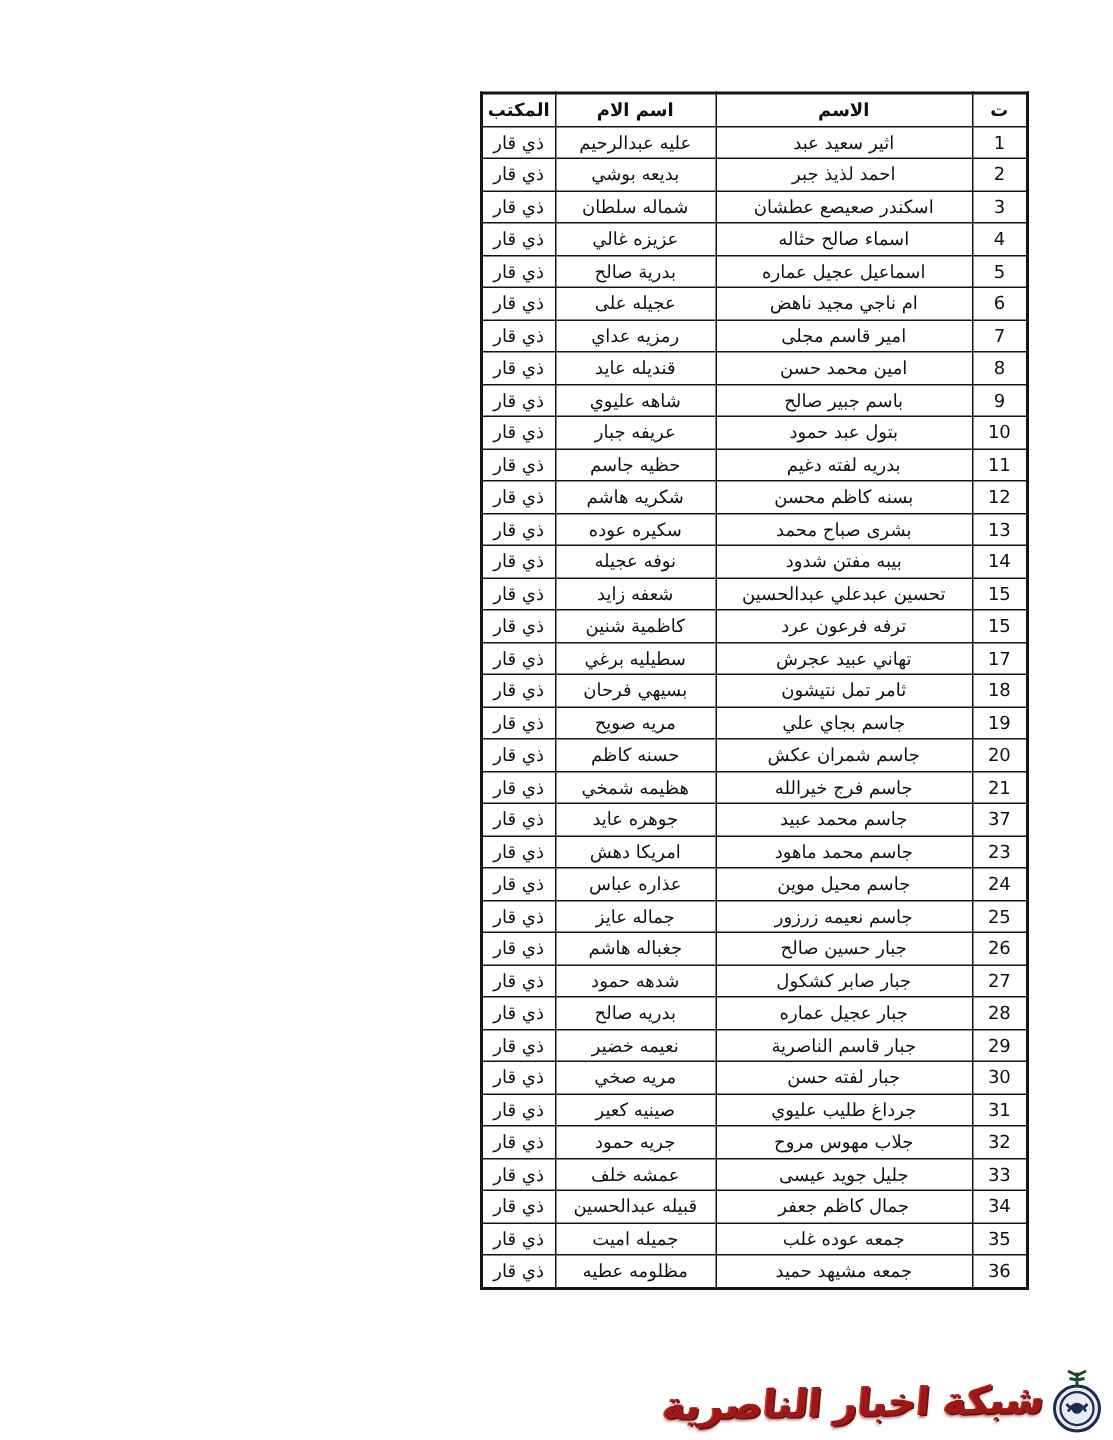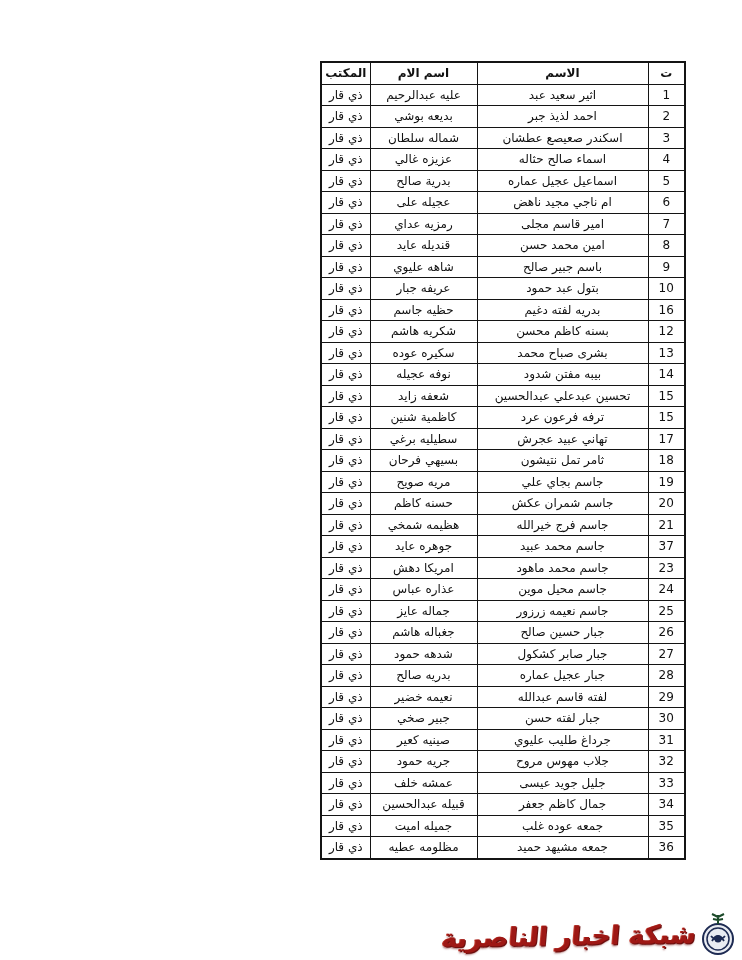--- a/index.html
+++ b/index.html
@@ -155,21 +155,21 @@
     </tr>
 
     <tr>
       <td class="cell-num">10</td>
       <td class="cell-name">بتول عبد حمود</td>
       <td class="cell-mother">عريفه جبار</td>
       <td class="cell-office">ذي قار</td>
     </tr>
 
     <tr>
-      <td class="cell-num">16</td>
+      <td class="cell-num">11</td>
       <td class="cell-name">بدريه لفته دغيم</td>
       <td class="cell-mother">حظيه جاسم</td>
       <td class="cell-office">ذي قار</td>
     </tr>
 
     <tr>
       <td class="cell-num">12</td>
       <td class="cell-name">بسنه كاظم محسن</td>
       <td class="cell-mother">شكريه هاشم</td>
       <td class="cell-office">ذي قار</td>
@@ -282,29 +282,29 @@
 
     <tr>
       <td class="cell-num">28</td>
       <td class="cell-name">جبار عجيل عماره</td>
       <td class="cell-mother">بدريه صالح</td>
       <td class="cell-office">ذي قار</td>
     </tr>
 
     <tr>
       <td class="cell-num">29</td>
-      <td class="cell-name">لفته قاسم عبدالله</td>
+      <td class="cell-name">جبار قاسم الناصرية</td>
       <td class="cell-mother">نعيمه خضير</td>
       <td class="cell-office">ذي قار</td>
     </tr>
 
     <tr>
       <td class="cell-num">30</td>
       <td class="cell-name">جبار لفته حسن</td>
-      <td class="cell-mother">جبير صخي</td>
+      <td class="cell-mother">مريه صخي</td>
       <td class="cell-office">ذي قار</td>
     </tr>
 
     <tr>
       <td class="cell-num">31</td>
       <td class="cell-name">جرداغ طليب عليوي</td>
       <td class="cell-mother">صينيه كعير</td>
       <td class="cell-office">ذي قار</td>
     </tr>
 

